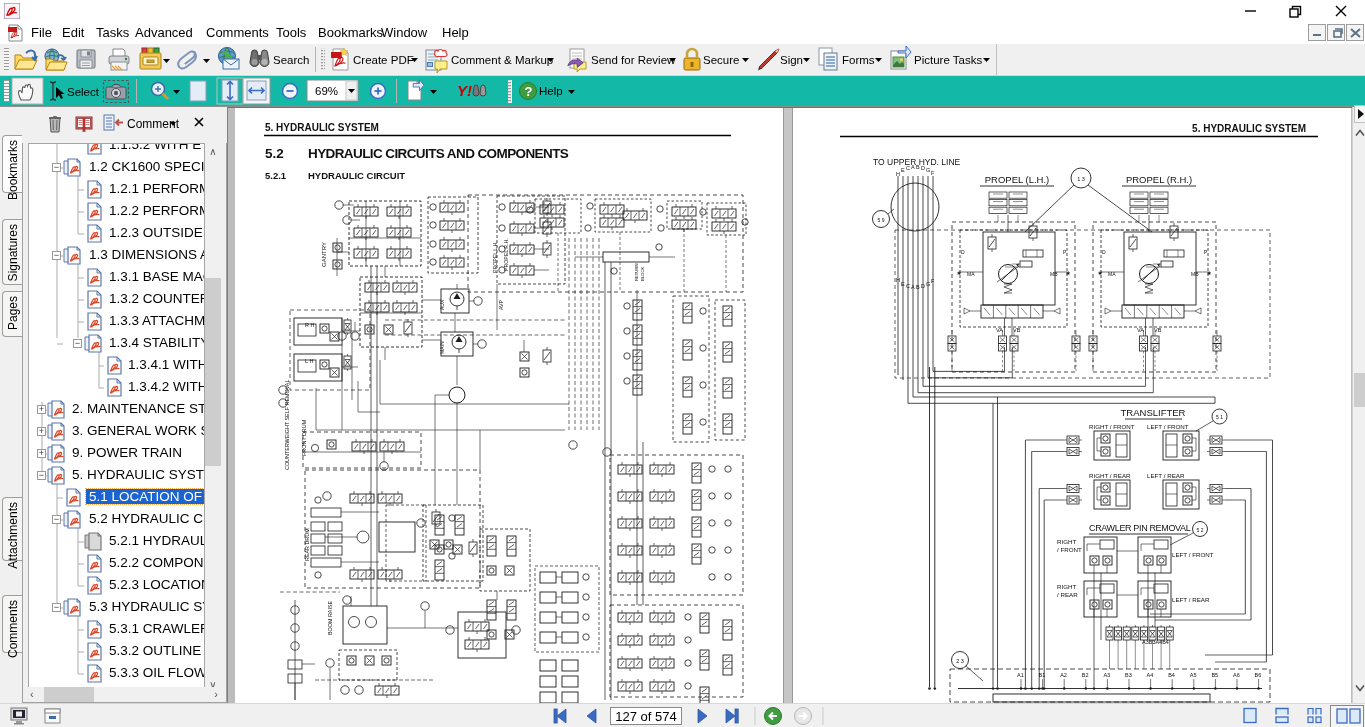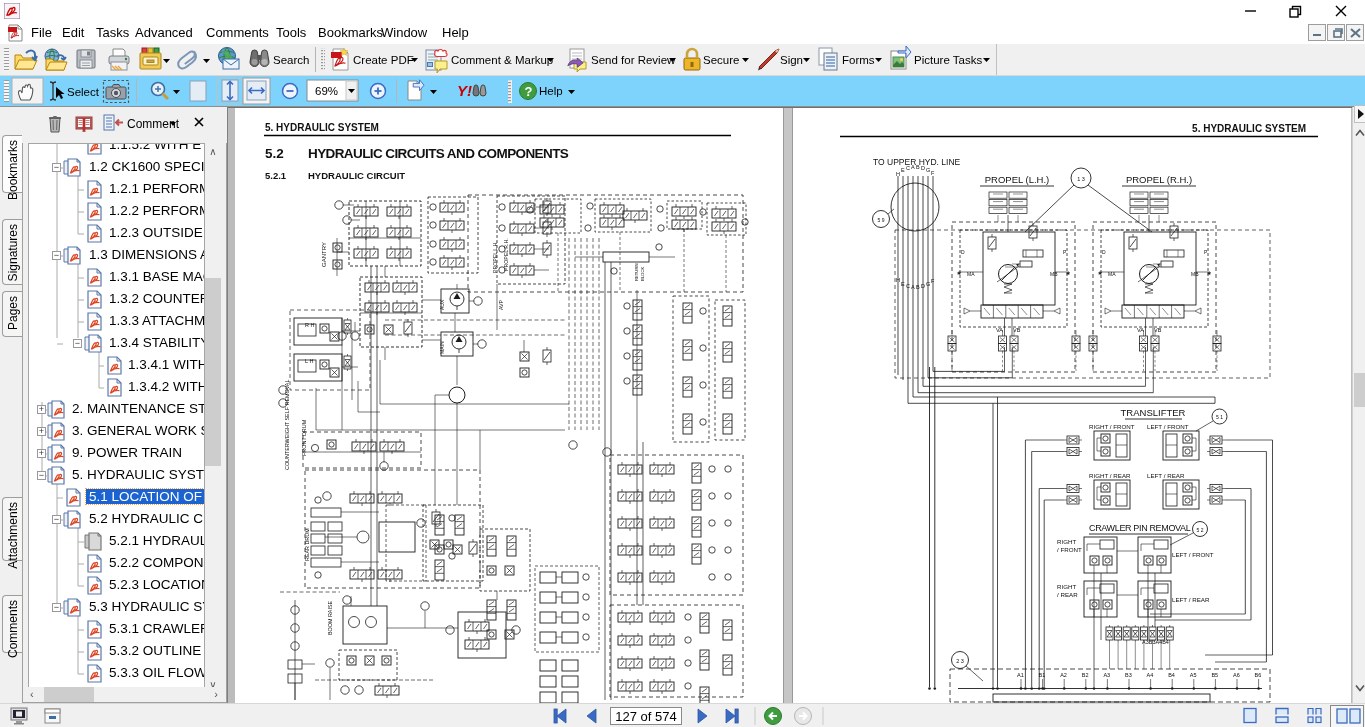--- a/index.html
+++ b/index.html
@@ -7,21 +7,21 @@
 #root { position:absolute; left:0; top:0; width:1365px; height:727px; }
 .abs { position:absolute; }
 
 #titlebar { left:0; top:0; width:1365px; height:22px; background:#ffffff; }
 #titletext { left:24px; top:3px; font-size:13px; color:#000; white-space:nowrap; }
 
 #menubar { left:0; top:22px; width:1365px; height:22px; background:#ffffff; }
 .menuitem { position:absolute; top:3px; font-size:13px; color:#000; }
 
 #tb1 { left:0; top:44px; width:1365px; height:32px; background:#f0f0f0; border-bottom:1px solid #d9d9d9; }
-#tb2 { left:0; top:76px; width:1365px; height:31px; background:#7dd3fc; border-bottom:1px solid #8e8e8e; }
+#tb2 { left:0; top:76px; width:1365px; height:31px; background:#14b8a6; border-bottom:1px solid #8e8e8e; }
 .grip { position:absolute; width:5px; top:4px; bottom:4px; background:repeating-linear-gradient(to bottom,#9a9a9a 0 1px,#f6f6f6 1px 3px); }
 .caret { position:absolute; width:0; height:0; border-left:3.5px solid transparent; border-right:3.5px solid transparent; border-top:4px solid #000; }
 
 #main { left:0; top:107px; width:1365px; height:596px; background:#f0f0f0; }
 
 .vtab { position:absolute; left:2px; width:20px; background:#f5f5f4; border:1px solid #9d9d9d; border-right:none; border-radius:4px 0 0 4px; }
 .vtab span { position:absolute; left:3px; top:4px; font-size:12px; color:#000; writing-mode:vertical-rl; transform:rotate(180deg); white-space:nowrap; }
 
 #panel { left:22px; top:0px; width:205px; height:596px; background:#f0f0f0; border:1px solid #a0a0a0; border-top:none;}
 #panelhead { left:22px; top:0px; width:205px; height:36px; background:#f0f0f0; }

